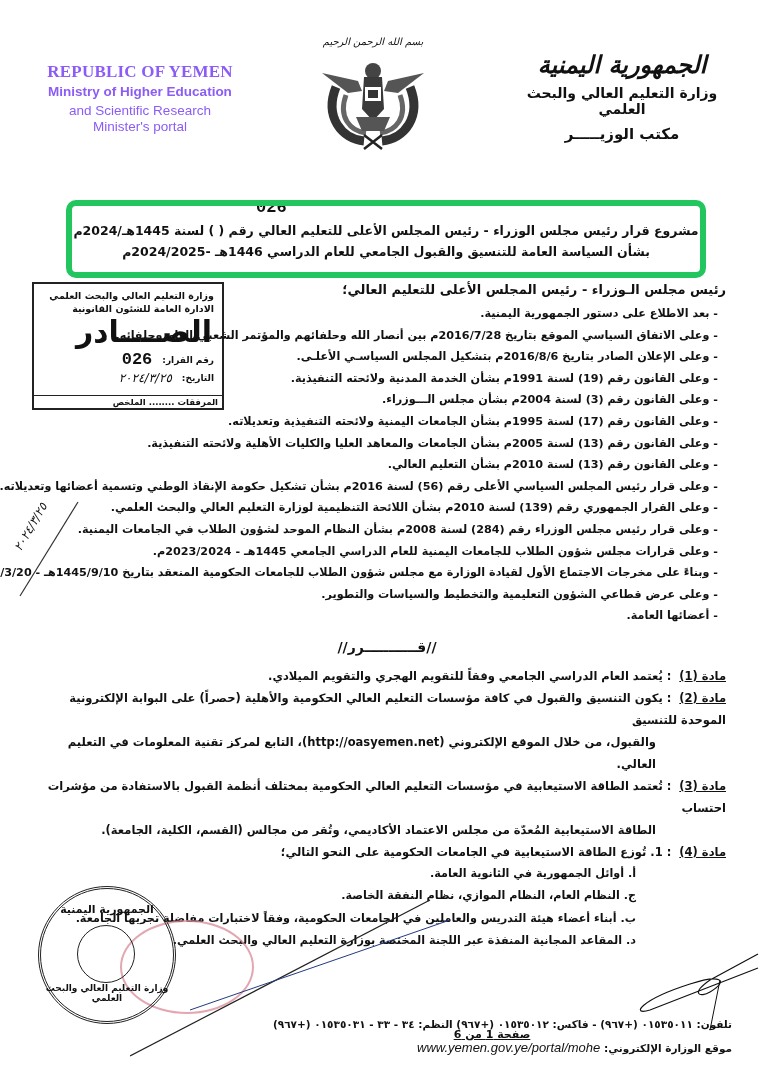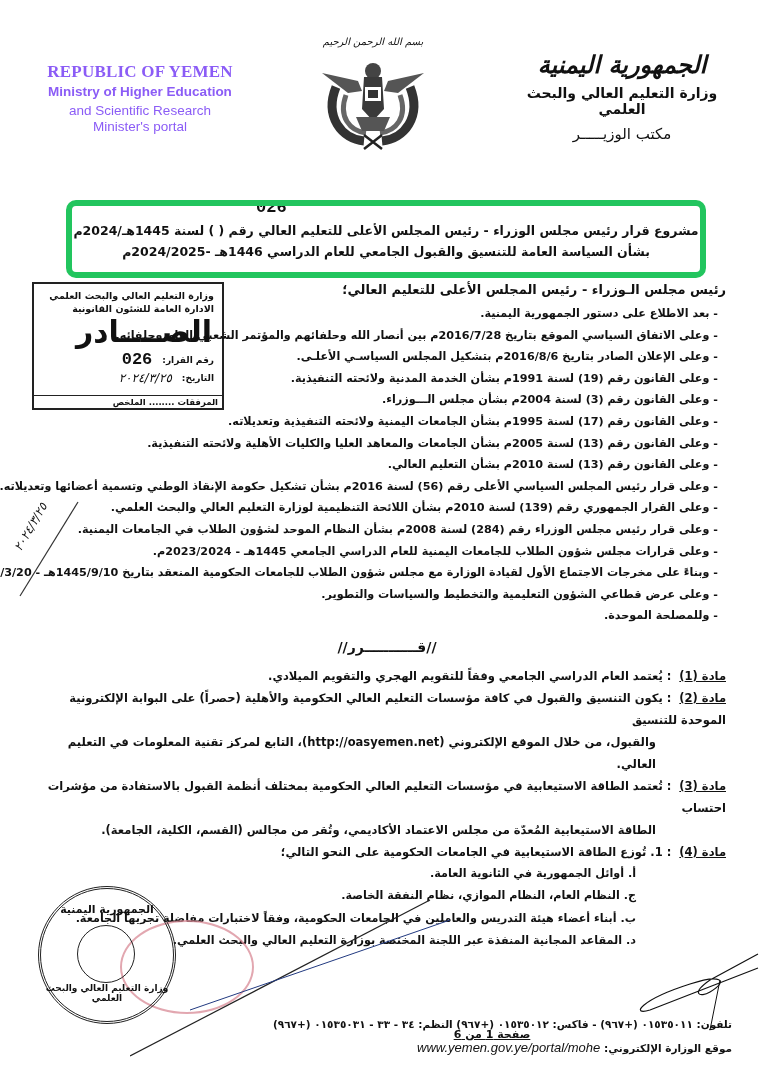--- a/index.html
+++ b/index.html
@@ -8,21 +8,21 @@
   
   .hdr-en { left:20px; top:62px; width:240px; text-align:center; color:#8b5cf6; }
   .hdr-en .l1 { font-family:"Liberation Serif", serif; font-weight:bold; font-size:17px; letter-spacing:0.2px; }
   .hdr-en .l2 { font-family:"Liberation Sans", sans-serif; font-weight:bold; font-size:13.5px; margin-top:2px; }
   .hdr-en .l3 { font-family:"Liberation Sans", sans-serif; font-size:13.5px; margin-top:4px; }
   .hdr-en .l4 { font-family:"Liberation Sans", sans-serif; font-size:13.5px; margin-top:1px; }
   
   .hdr-ar { right:18px; top:50px; width:240px; text-align:center; direction:rtl; }
   .hdr-ar .a1 { font-family:"DejaVu Serif", serif; font-style:italic; font-weight:bold; font-size:24px; }
   .hdr-ar .a2 { font-weight:bold; font-size:14px; margin-top:6px; }
-  .hdr-ar .a3 { font-weight:normal; font-size:15px; margin-top:8px; letter-spacing:1px; }
+  .hdr-ar .a3 { font-weight:bold; font-size:15px; margin-top:8px; letter-spacing:1px; }
   
   .emblem { left:318px; top:36px; width:110px; height:120px; }
   .basmala { font-size:10px; text-align:center; width:110px; direction:rtl; font-style:italic; }
   
   .title-box { left:66px; top:200px; width:628px; height:66px; border:6px solid #22c55e; border-radius:10px; direction:rtl; text-align:center; }
   .title-box .t1 { font-weight:bold; font-size:12.5px; margin-top:17px; }
   .title-box .t2 { font-weight:bold; font-size:12.5px; margin-top:6px; }
   .ref-no { left:256px; top:198px; font-family:"Liberation Mono", monospace; font-weight:bold; font-size:17px; }
   
   .stamp { left:32px; top:282px; width:188px; height:124px; border:2px solid #222; direction:rtl; }
@@ -122,21 +122,21 @@
     <div class="recital">- وعلى القانون رقم (3) لسنة 2004م بشأن مجلس الـــوزراء.</div>
     <div class="recital">- وعلى القانون رقم (17) لسنة 1995م بشأن الجامعات اليمنية ولائحته التنفيذية وتعديلاته.</div>
     <div class="recital">- وعلى القانون رقم (13) لسنة 2005م بشأن الجامعات والمعاهد العليا والكليات الأهلية ولائحته التنفيذية.</div>
     <div class="recital">- وعلى القانون رقم (13) لسنة 2010م بشأن التعليم العالي.</div>
     <div class="recital">- وعلى قرار رئيس المجلس السياسي الأعلى رقم (56) لسنة 2016م بشأن تشكيل حكومة الإنقاذ الوطني وتسمية أعضائها وتعديلاته.</div>
     <div class="recital">- وعلى القرار الجمهوري رقم (139) لسنة 2010م بشأن اللائحة التنظيمية لوزارة التعليم العالي والبحث العلمي.</div>
     <div class="recital">- وعلى قرار رئيس مجلس الوزراء رقم (284) لسنة 2008م بشأن النظام الموحد لشؤون الطلاب في الجامعات اليمنية.</div>
     <div class="recital">- وعلى قرارات مجلس شؤون الطلاب للجامعات اليمنية للعام الدراسي الجامعي 1445هـ - 2023/2024م.</div>
     <div class="recital">- وبناءً على مخرجات الاجتماع الأول لقيادة الوزارة مع مجلس شؤون الطلاب للجامعات الحكومية المنعقد بتاريخ 1445/9/10هـ - 2024/3/20م.</div>
     <div class="recital">- وعلى عرض قطاعي الشؤون التعليمية والتخطيط والسياسات والتطوير.</div>
-    <div class="recital">- وللمصلحة الموحدة.</div>
+    <div class="recital">- أعضائها العامة.</div>
   </div>
   <div class="decree">//قـــــــــــرر//</div>
 
   <div class="article">
     <span class="art-label">مادة (1)</span>
     <span>: يُعتمد العام الدراسي الجامعي وفقاً للتقويم الهجري والتقويم الميلادي.</span>
   </div>
   <div class="article">
     <span class="art-label">مادة (2)</span>
     <span>: يكون التنسيق والقبول في كافة مؤسسات التعليم العالي الحكومية والأهلية (حصراً) على البوابة الإلكترونية الموحدة للتنسيق</span>

